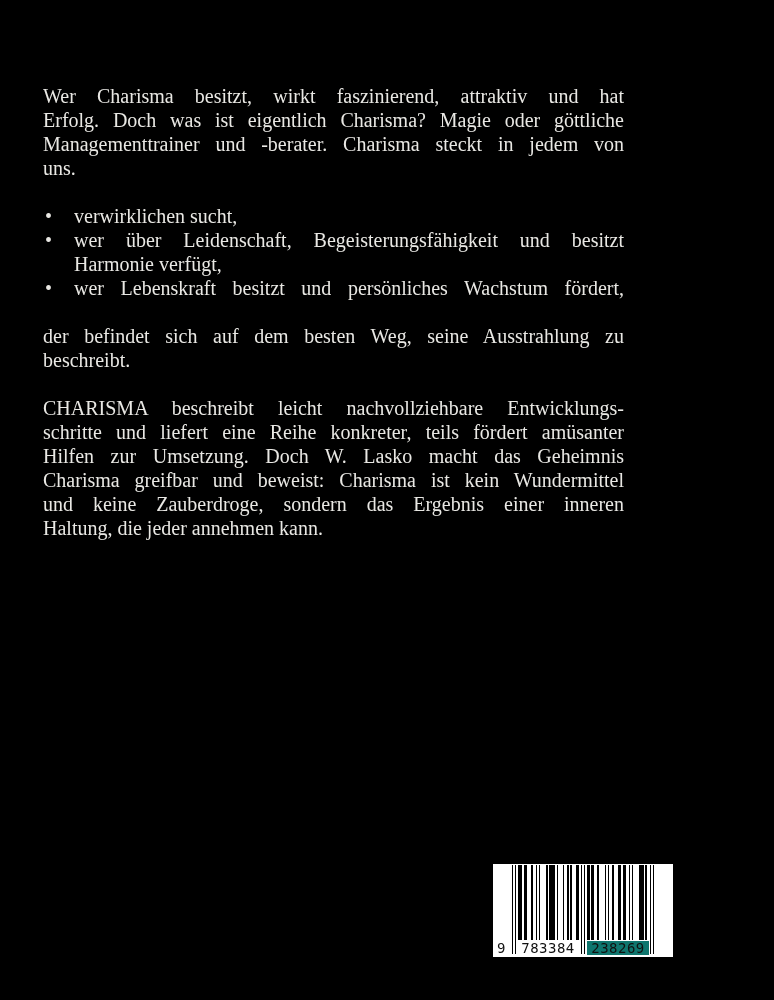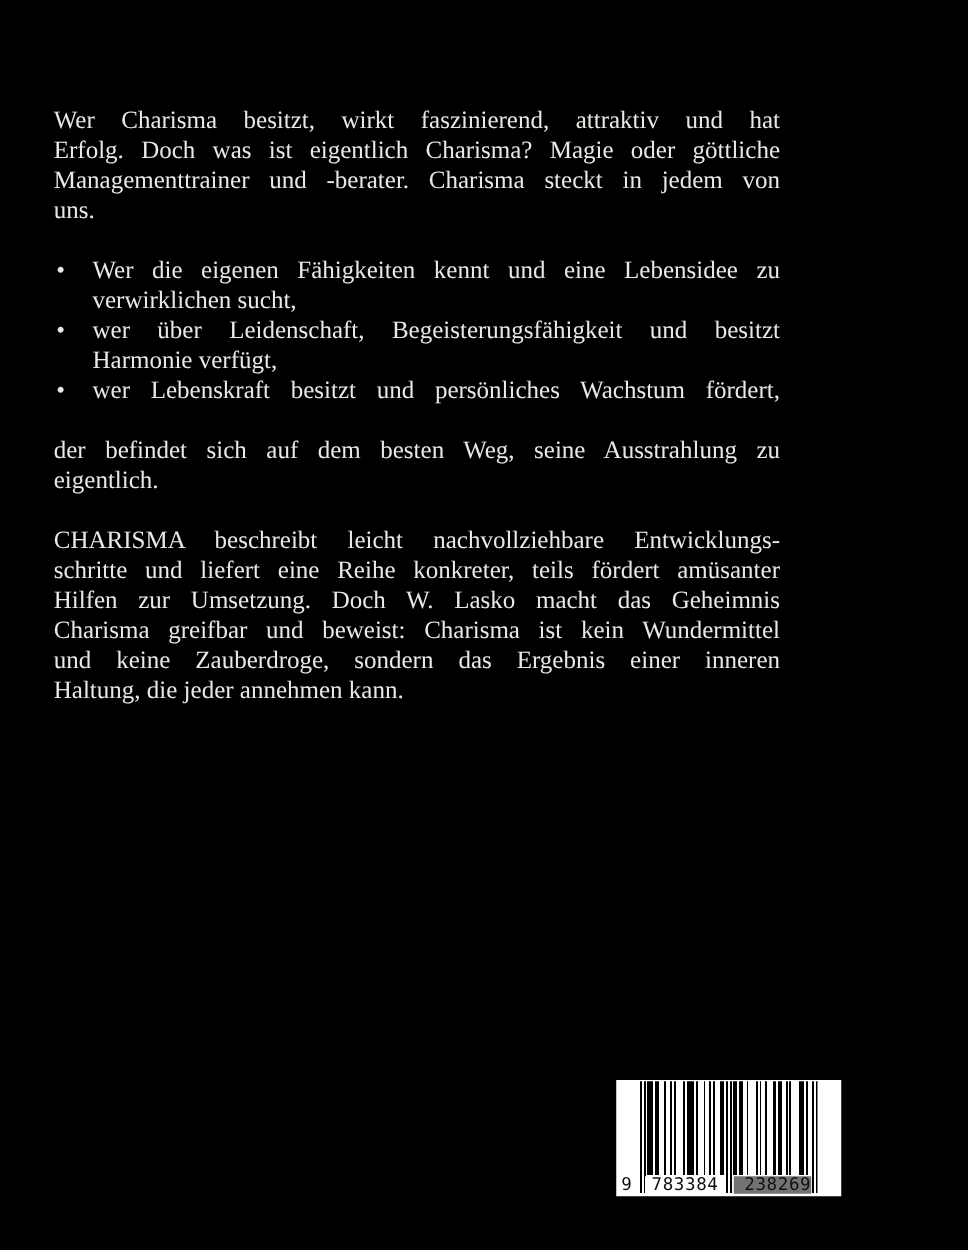--- a/index.html
+++ b/index.html
@@ -36,56 +36,55 @@
     bottom: 2px;
     font-family: "DejaVu Sans Mono", monospace;
     font-size: 14px;
     line-height: 14px;
     color: #111111;
     text-align: center;
     letter-spacing: 0.5px;
   }
   .bc-first { left: 0; width: 17px; }
   .bc-g1 { left: 23px; width: 64px; background: #ffffff; }
-  .bc-g2 { left: 94px; width: 62px; background: #737373; text-align: right; }
+  .bc-g2 { left: 94px; width: 62px; background: #0f766e; }
 </style>
 </head>
 <body>
 
 <div class="cover">
 
   <div class="text-block">
 
     <div class="para">
       <div class="line">Wer Charisma besitzt, wirkt faszinierend, attraktiv und hat</div>
       <div class="line">Erfolg. Doch was ist eigentlich Charisma? Magie oder göttliche</div>
       <div class="line">Managementtrainer und -berater. Charisma steckt in jedem von</div>
       <div class="line nj">uns.</div>
     </div>
 
     <div class="para">
       <div class="bullet-item">
         <span class="bullet-marker">•</span>
-        <div class="line">Wer die eigenen Fähigkeiten kennt und eine Lebensidee zu</div>
         <div class="line nj">verwirklichen sucht,</div>
       </div>
       <div class="bullet-item">
         <span class="bullet-marker">•</span>
         <div class="line">wer über Leidenschaft, Begeisterungsfähigkeit und besitzt</div>
         <div class="line nj">Harmonie verfügt,</div>
       </div>
       <div class="bullet-item">
         <span class="bullet-marker">•</span>
         <div class="line">wer Lebenskraft besitzt und persönliches Wachstum fördert,</div>
       </div>
     </div>
 
     <div class="para">
       <div class="line">der befindet sich auf dem besten Weg, seine Ausstrahlung zu</div>
-      <div class="line nj">eigentlich.</div>
+      <div class="line nj">beschreibt.</div>
     </div>
 
     <div class="para">
       <div class="line">CHARISMA beschreibt leicht nachvollziehbare Entwicklungs-</div>
       <div class="line">schritte und liefert eine Reihe konkreter, teils fördert amüsanter</div>
       <div class="line">Hilfen zur Umsetzung. Doch W. Lasko macht das Geheimnis</div>
       <div class="line">Charisma greifbar und beweist: Charisma ist kein Wundermittel</div>
       <div class="line">und keine Zauberdroge, sondern das Ergebnis einer inneren</div>
       <div class="line nj">Haltung, die jeder annehmen kann.</div>
     </div>

